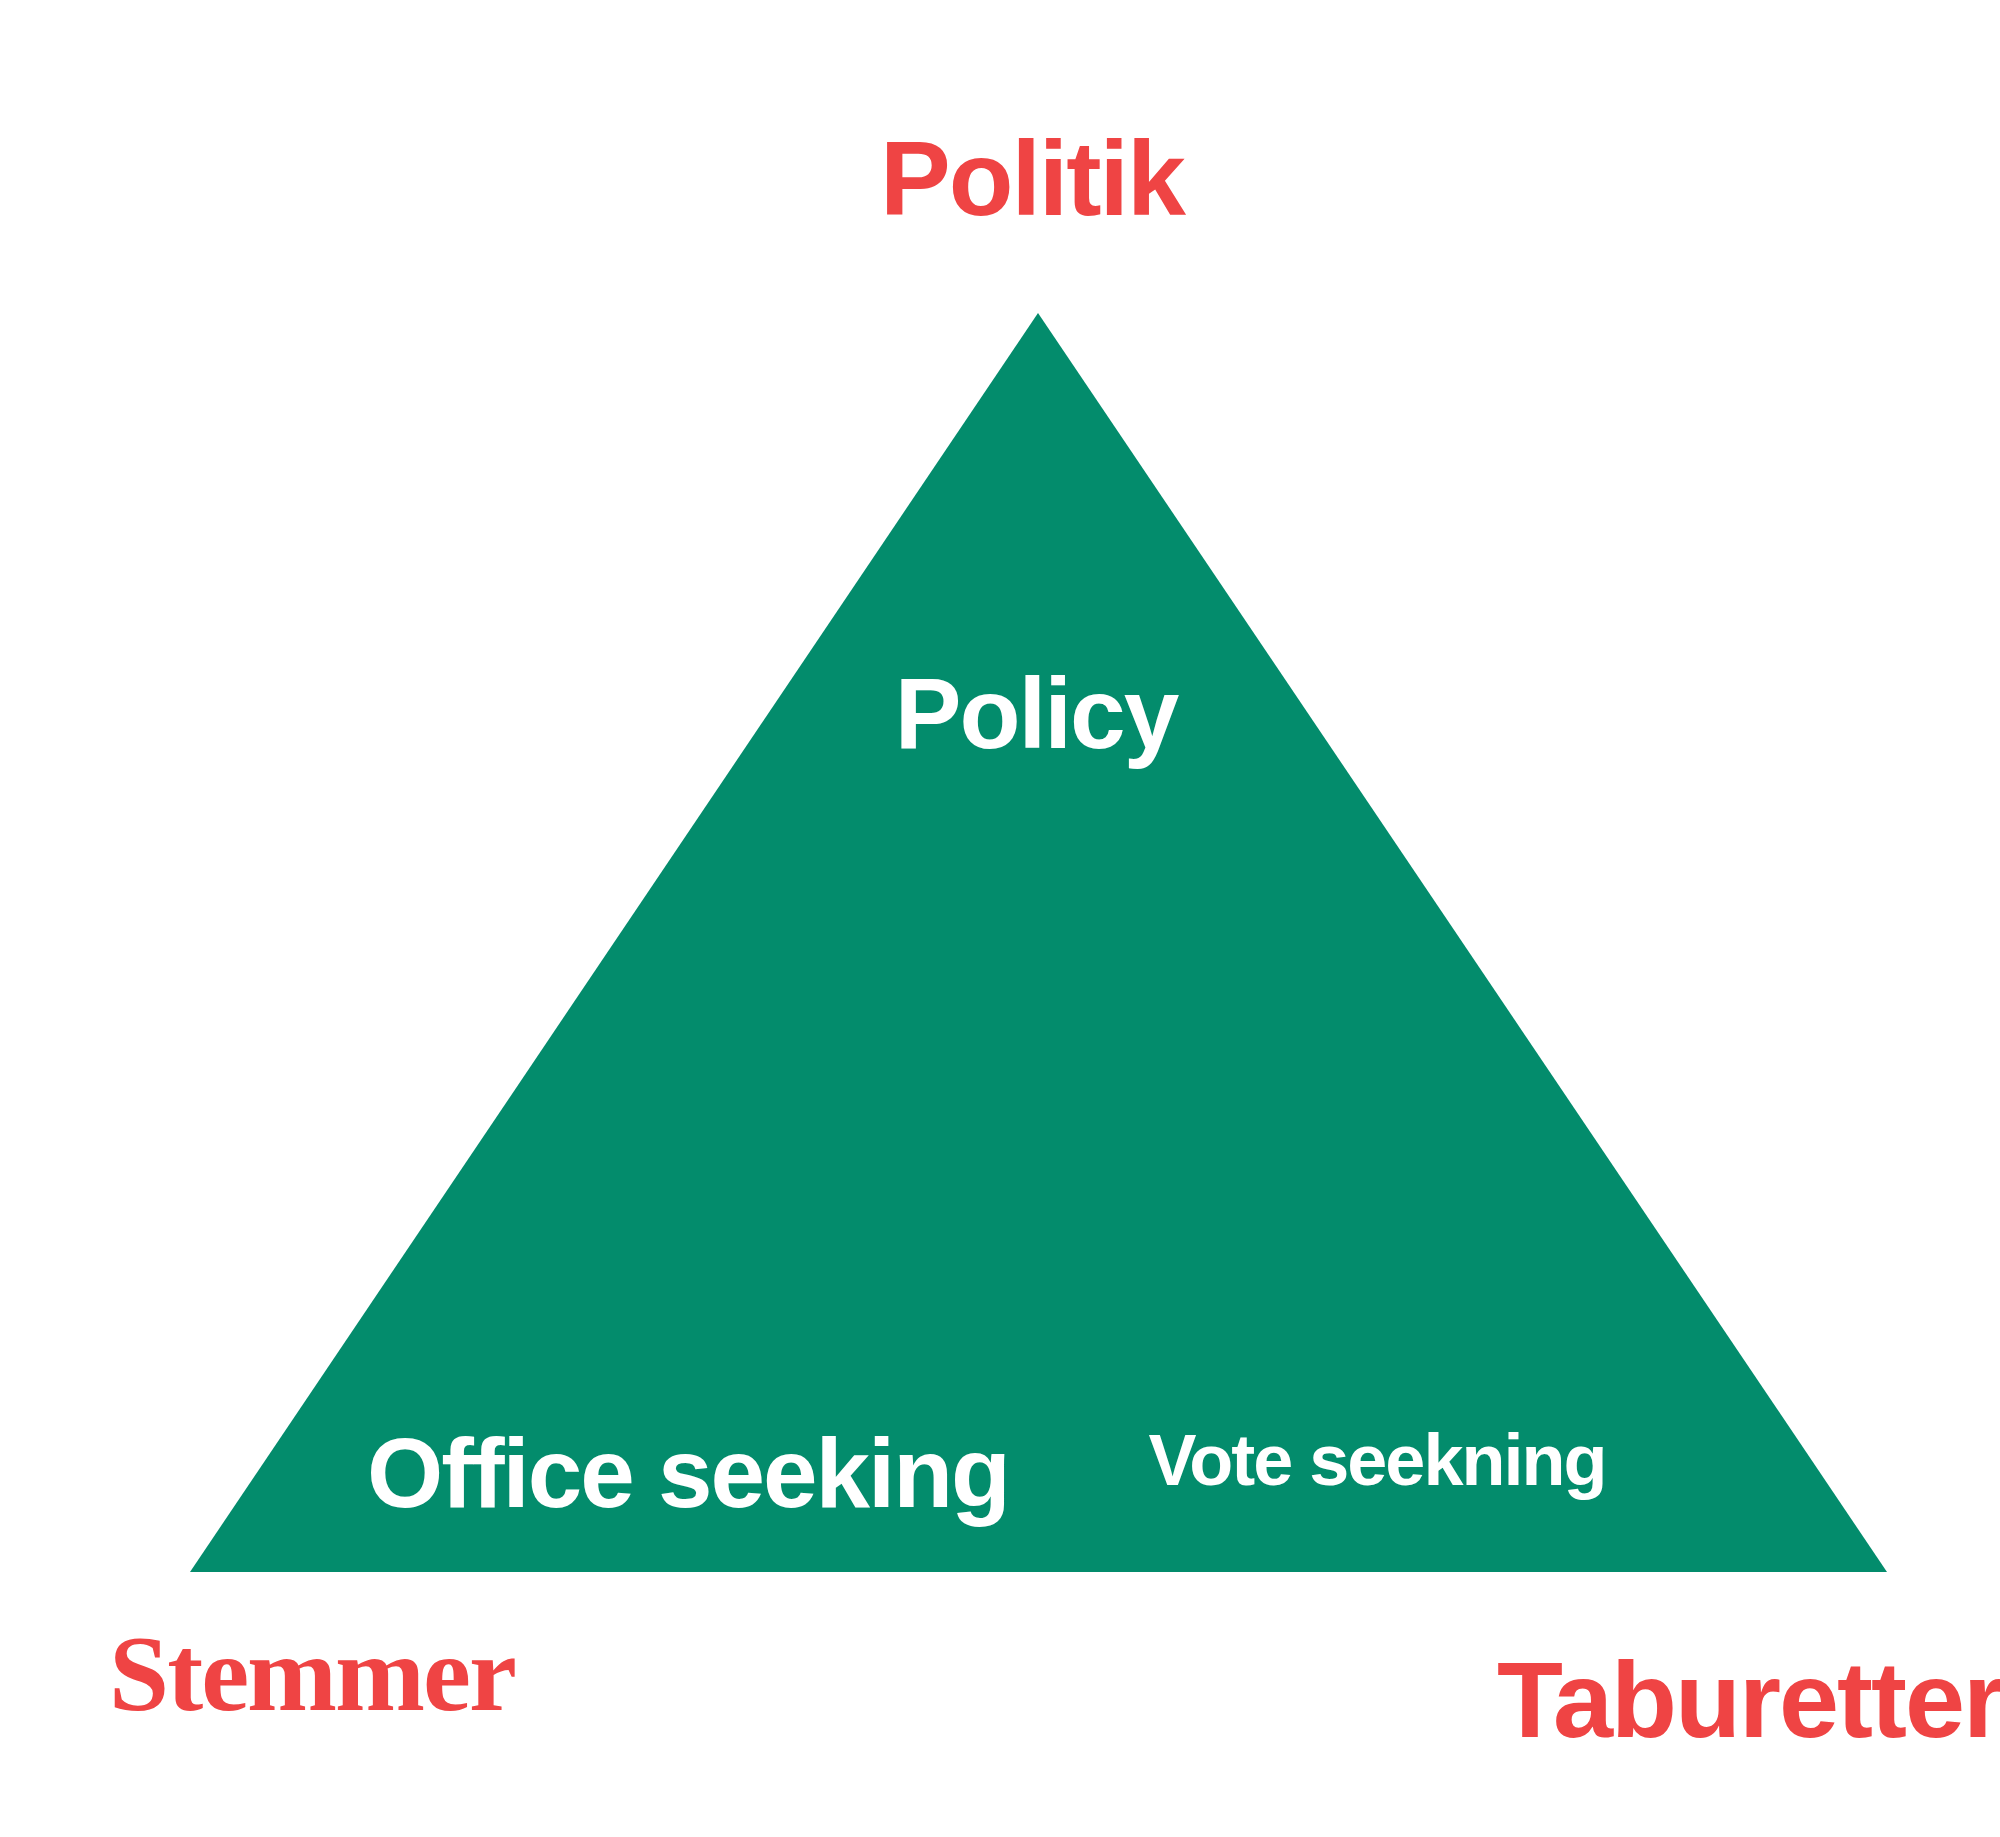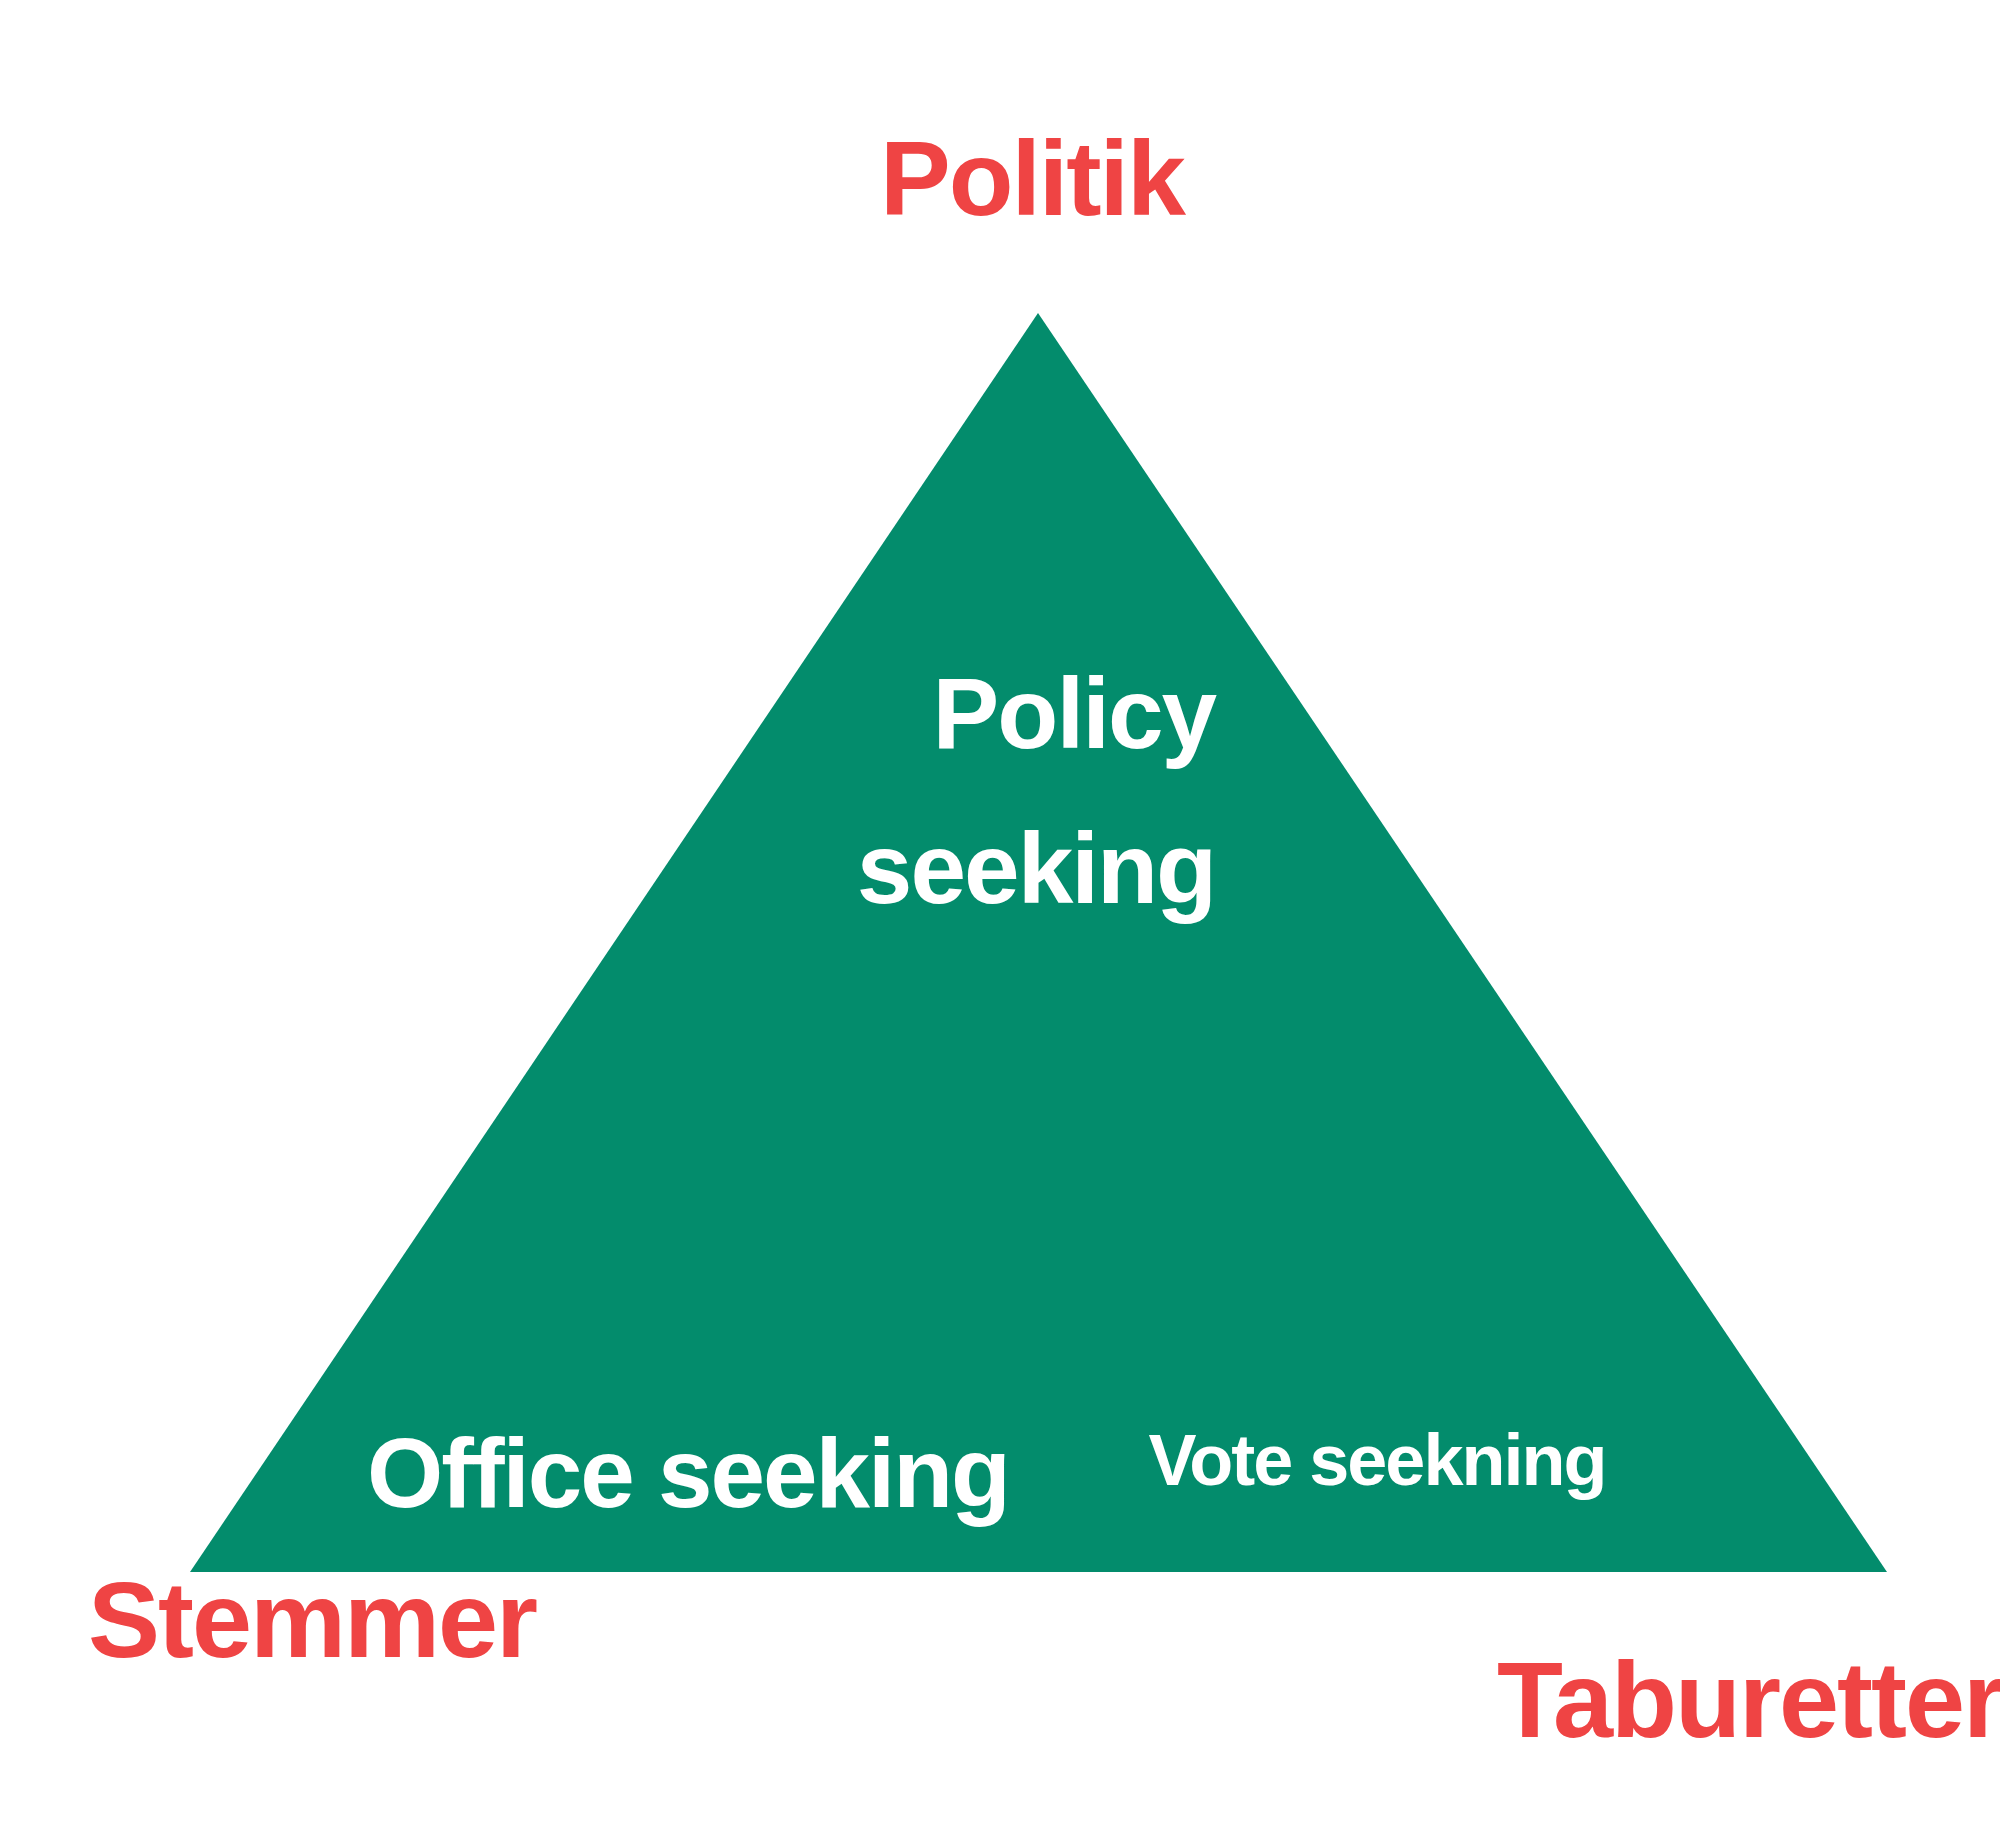--- a/index.html
+++ b/index.html
@@ -54,43 +54,43 @@
     top: 1424px;
     font-size: 98px;
   }
   .vote-label {
     left: 1377px;
     top: 1424px;
     font-size: 72px;
   }
   .stemmer-label {
     left: 312px;
-    top: 1566px;
+    top: 1620px;
     font-size: 108px;
+    font-family: Liberation Serif, serif;
   }
   .taburetter-label {
     left: 1750px;
     top: 1646px;
     font-size: 108px;
   }
 </style>
 </head>
 <body>
 
 <div class="canvas">
 
   <svg class="triangle-svg" viewBox="0 0 2000 1837">
     <polygon points="1038,313 190,1572 1887,1572" fill="#038c6c"></polygon>
   </svg>
 
   <div class="label label-dark apex-label">Politik</div>
 
   <div class="label label-light policy-label">
     <div>Policy</div>
-    <div>seeking</div>
   </div>
 
   <div class="label label-light office-label">Office seeking</div>
 
   <div class="label label-light vote-label">Vote seekning</div>
 
   <div class="label label-dark stemmer-label">Stemmer</div>
 
   <div class="label label-dark taburetter-label">Taburetter</div>
 

